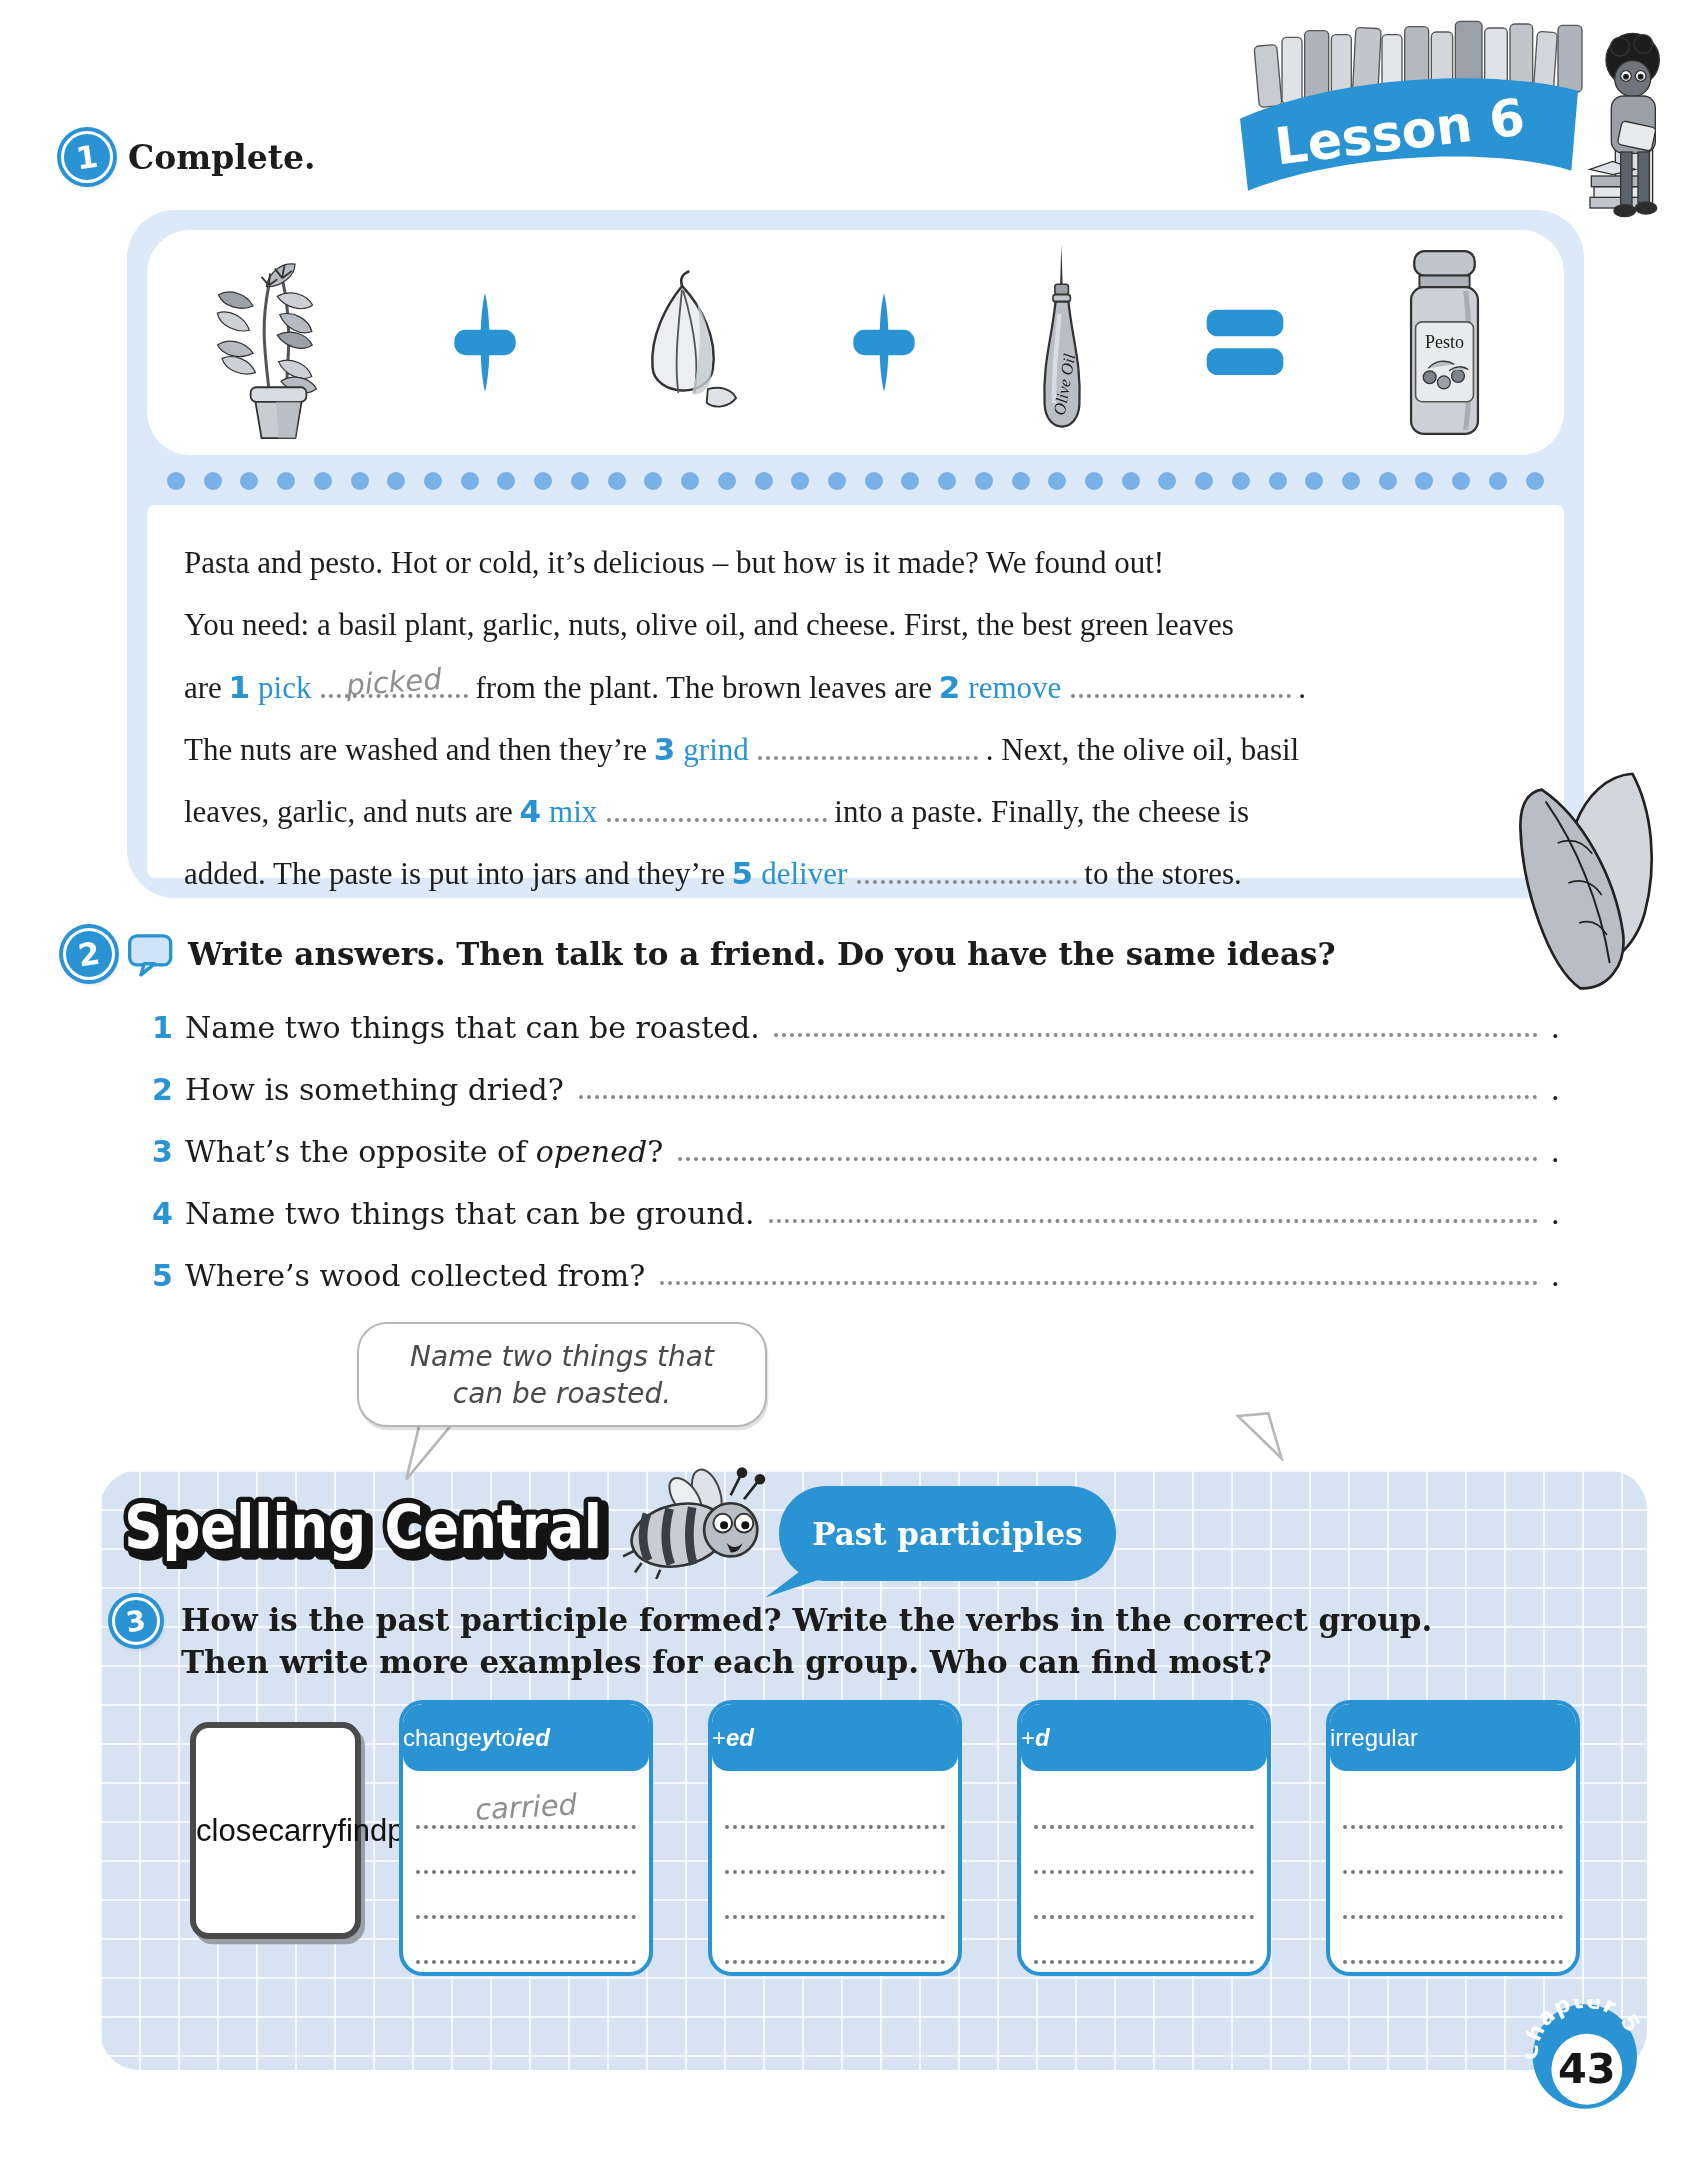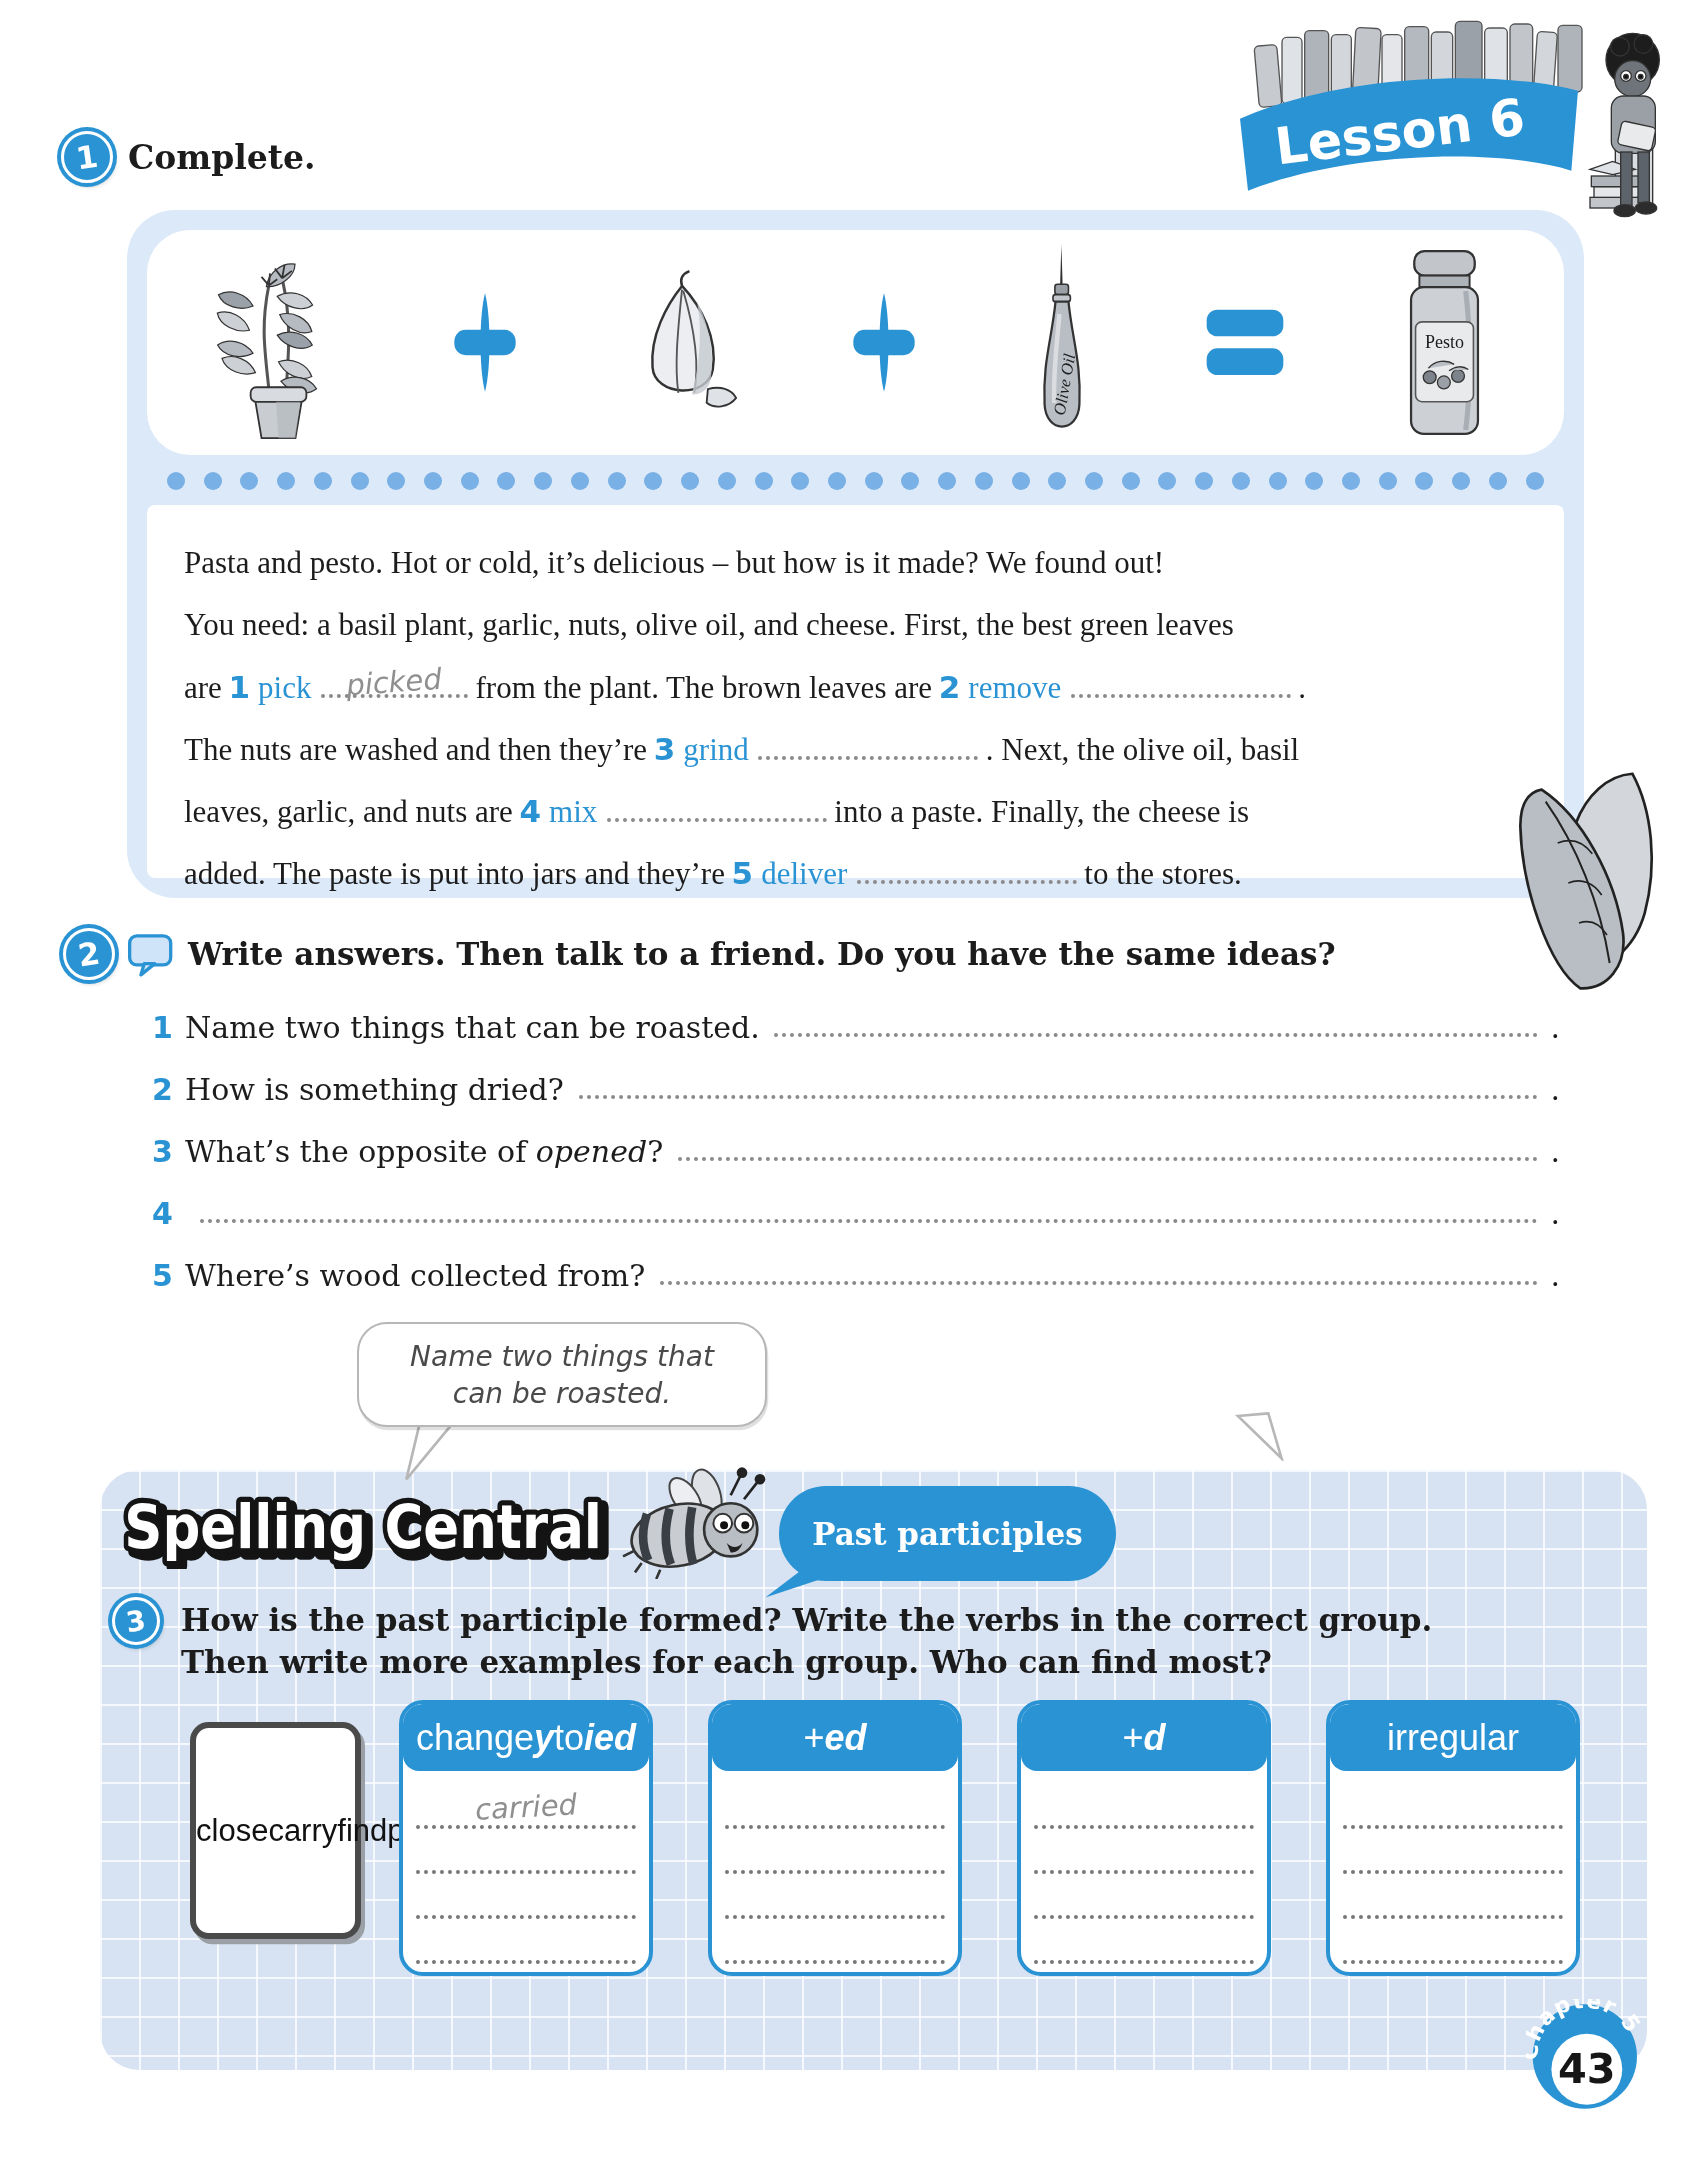--- a/index.html
+++ b/index.html
@@ -71,22 +71,22 @@
        background:var(--accent,#2a93d4);display:flex;align-items:center;justify-content:center;
        color:#fff;font-size:31px;z-index:2}
   .instr{left:181px;top:1599px;font-size:31px;line-height:42px}
   .wordbox{left:190px;top:1722px;width:171px;height:217px;background:#fff;border:6px solid #4a4a4a;
            border-radius:18.7px;box-shadow:4px 5.3px 0 #9aa0a6;display:flex;flex-direction:row;
            justify-content:space-evenly;align-items:center}
   .wordbox div{font-size:31px;color:#111}
   .cols{left:399px;top:1700px;display:flex;gap:55px}
   .scol{width:254px;height:276px;border:4.7px solid var(--accent,#2a93d4);border-radius:24px;
         background:#fff;overflow:hidden;display:flex;flex-direction:column}
-  .schead{background:var(--accent,#2a93d4);height:67px;flex:0 0 auto;color:#fff;font-size:36px;
-          display:flex;align-items:center;justify-content:center;border-radius:0 0 16px 16px}
+  .schead{background:var(--accent,#2a93d4);height:67px;flex:0 0 auto;color:#fff;font-size:24px;
+          display:flex;align-items:center;border-radius:0 0 16px 16px}
   .schead em{font-weight:bold;font-style:italic}
   .scbody{flex:1;padding:0 13.3px;display:flex;flex-direction:column;justify-content:flex-end;padding-bottom:8px}
   .sline{height:45px;border-bottom:4.7px dotted #777;position:relative}
   .sanswer{position:absolute;left:50%;bottom:2.7px;transform:translateX(-50%) rotate(-3deg);
            font-family:"DejaVu Sans",sans-serif;font-style:italic;font-size:29px;
            color:var(--handwriting,#8f8f8f);line-height:1}
 </style>
 </head>
 <body>
 
@@ -301,20 +301,21 @@
         <span class="qend">.</span>
       </div>
       <div class="qrow">
         <span class="qnum">3</span>
         <span class="qtext">What’s the opposite of <em>opened</em>?</span>
         <div class="qdots"></div>
         <span class="qend">.</span>
       </div>
       <div class="qrow">
         <span class="qnum">4</span>
+        <span class="qtext">Name two things that can be ground.</span>
         <div class="qdots"></div>
         <span class="qend">.</span>
       </div>
       <div class="qrow">
         <span class="qnum">5</span>
         <span class="qtext">Where’s wood collected from?</span>
         <div class="qdots"></div>
         <span class="qend">.</span>
       </div>
     </div>

